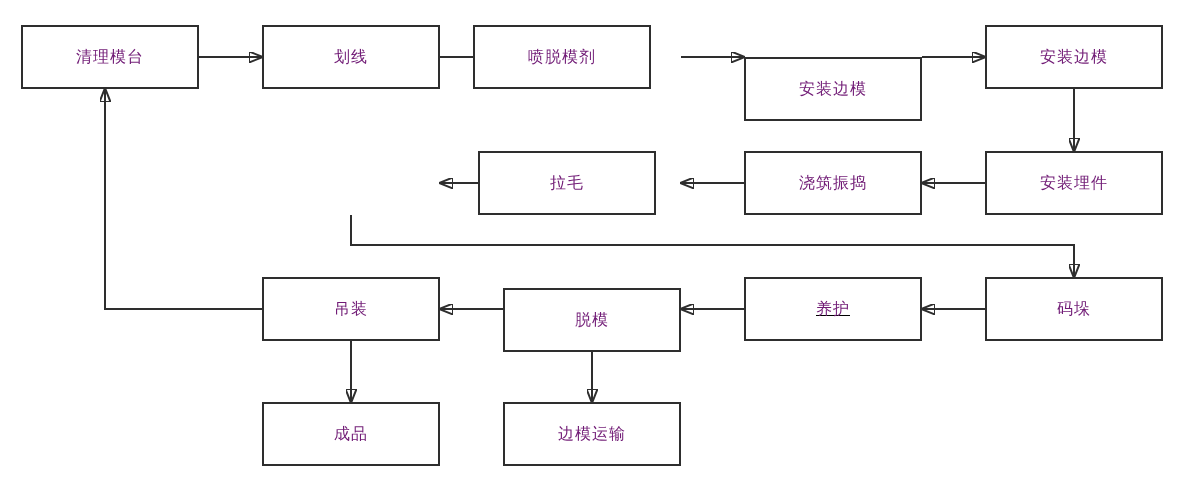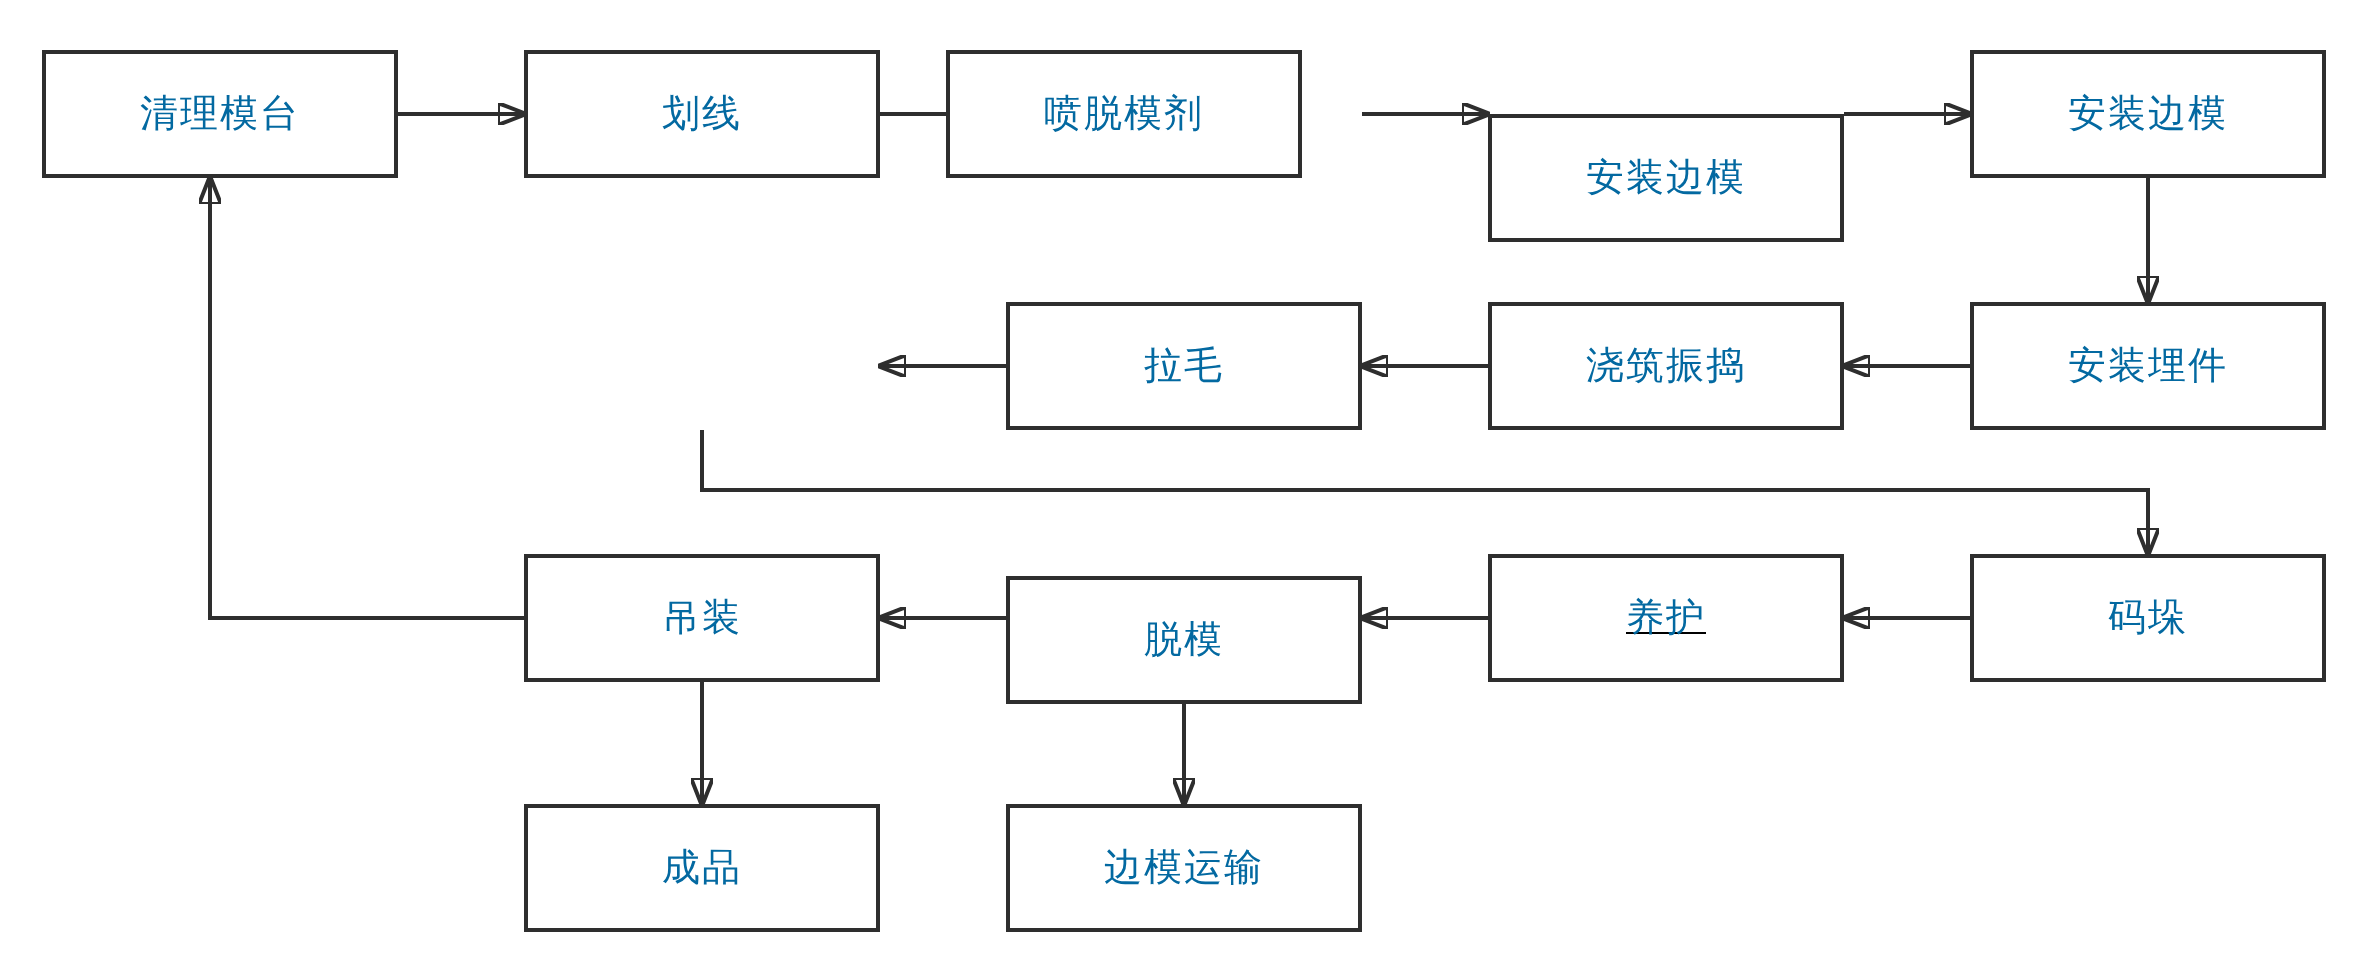--- a/index.html
+++ b/index.html
@@ -32,22 +32,22 @@
     box-sizing: border-box;
     width: 178px;
     height: 64px;
     background: #ffffff;
     border: 2px solid #2e2e2e;
     display: flex;
     align-items: center;
     justify-content: center;
   }
   .node span {
-    font-size: 19px;
-    color: #0369a1;
+    font-size: 16px;
+    color: #701a75;
     letter-spacing: 1px;
     white-space: nowrap;
   }
 </style>
 </head>
 <body>
 
 <div class="canvas">
 
   <svg class="edges" viewBox="0 0 1181 490" xmlns="http://www.w3.org/2000/svg">
@@ -88,21 +88,21 @@
   <div class="node" style="left:985px; top:25px;">
     <span>安装边模</span>
   </div>
 
   <div class="node" style="left:985px; top:151px;">
     <span>安装埋件</span>
   </div>
   <div class="node" style="left:744px; top:151px;">
     <span>浇筑振捣</span>
   </div>
-  <div class="node" style="left:503px; top:151px;">
+  <div class="node" style="left:478px; top:151px;">
     <span>拉毛</span>
   </div>
 
   <div class="node" style="left:985px; top:277px;">
     <span>码垛</span>
   </div>
   <div class="node" style="left:744px; top:277px;text-decoration:underline;">
     <span>养护</span>
   </div>
   <div class="node" style="left:503px; top:288px;">

